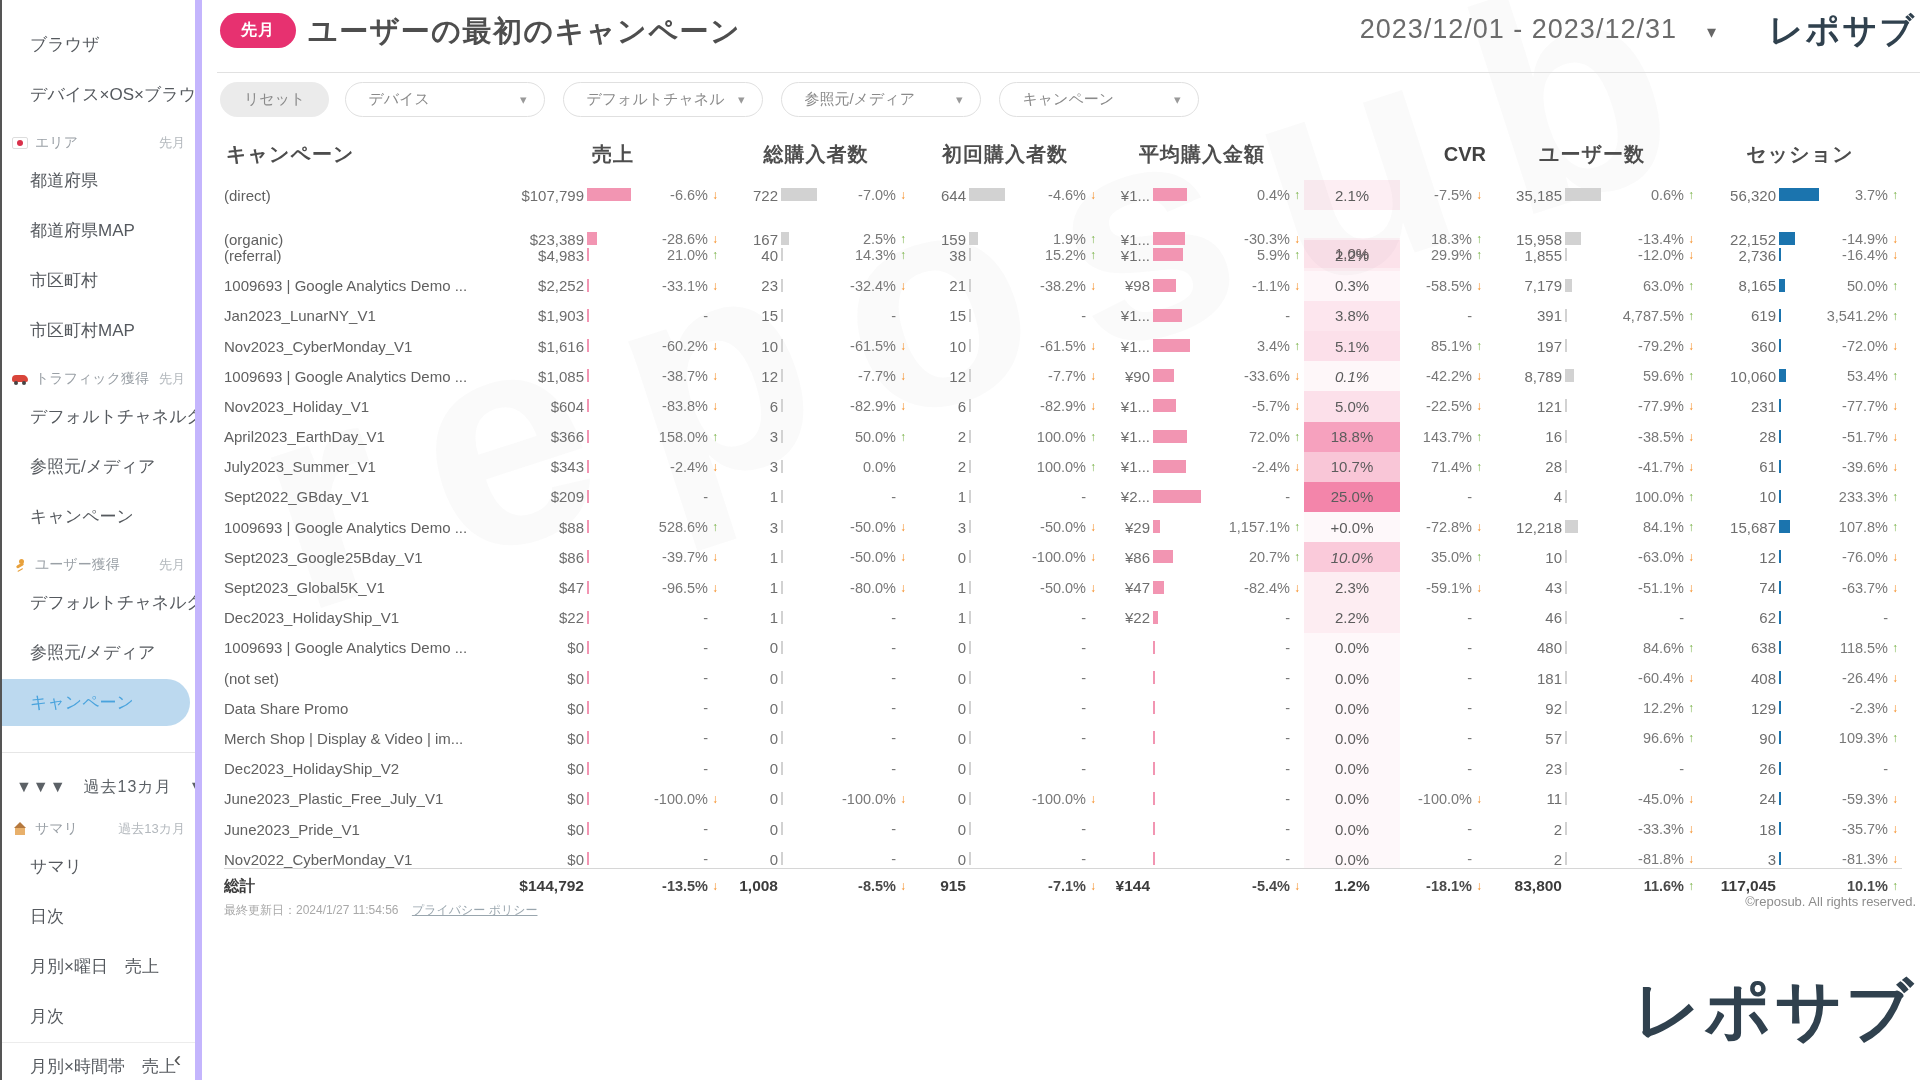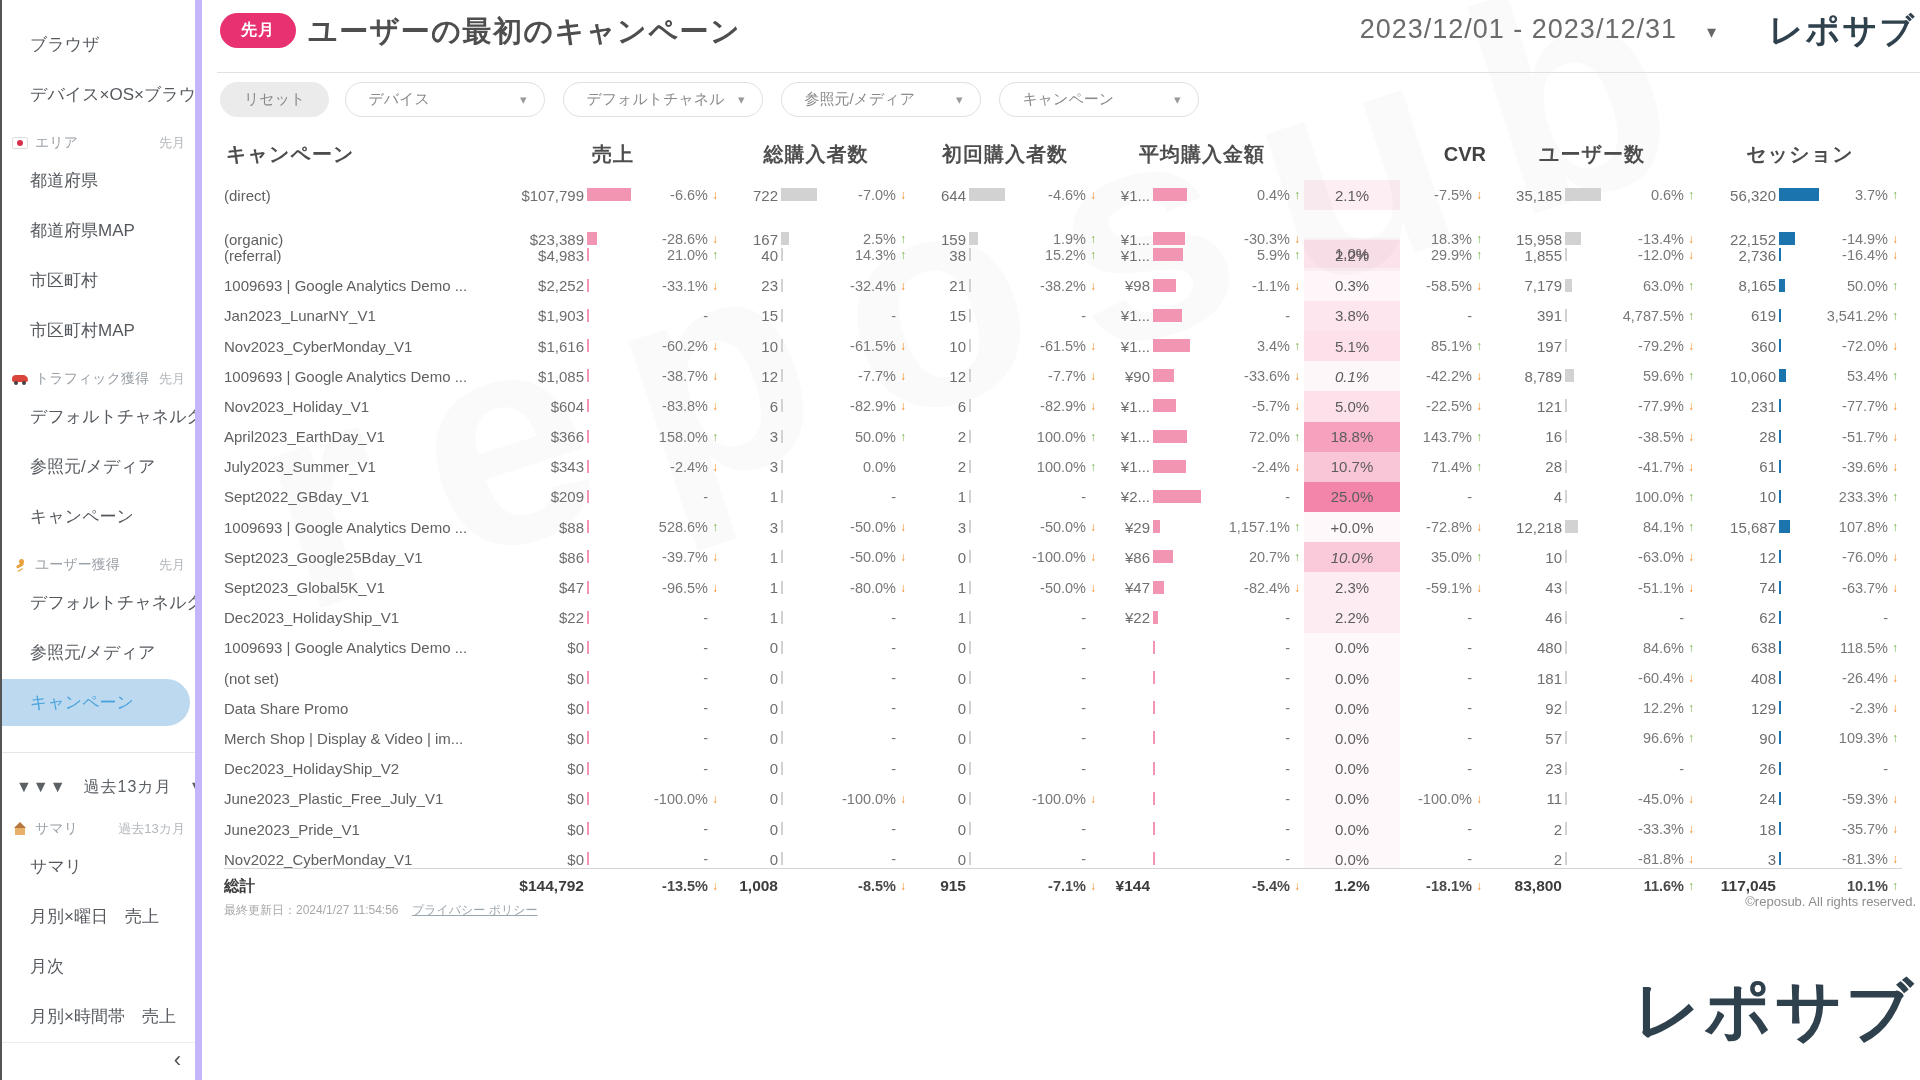--- a/index.html
+++ b/index.html
@@ -118,20 +118,21 @@
         <div class="sitem">参照元/メディア</div>
         <div class="sitem sel">キャンペーン</div>
         <div class="sdiv"></div>
         <div class="sbanner">▼▼▼　過去13カ月　▼▼▼</div>
         <div class="sec">
           <span class="ico ico-house"></span>
           <span class="slabel">サマリ</span>
           <span class="speriod">過去13カ月</span>
         </div>
         <div class="sitem">サマリ</div>
+        <div class="sitem">日次</div>
         <div class="sitem">月別×曜日　売上</div>
         <div class="sitem">月次</div>
         <div class="sitem">月別×時間帯　売上</div>
       </nav>
     <div class="collapse-bar">
       <button class="collapse-btn">‹</button>
     </div>
   </aside>
 
   <main>

